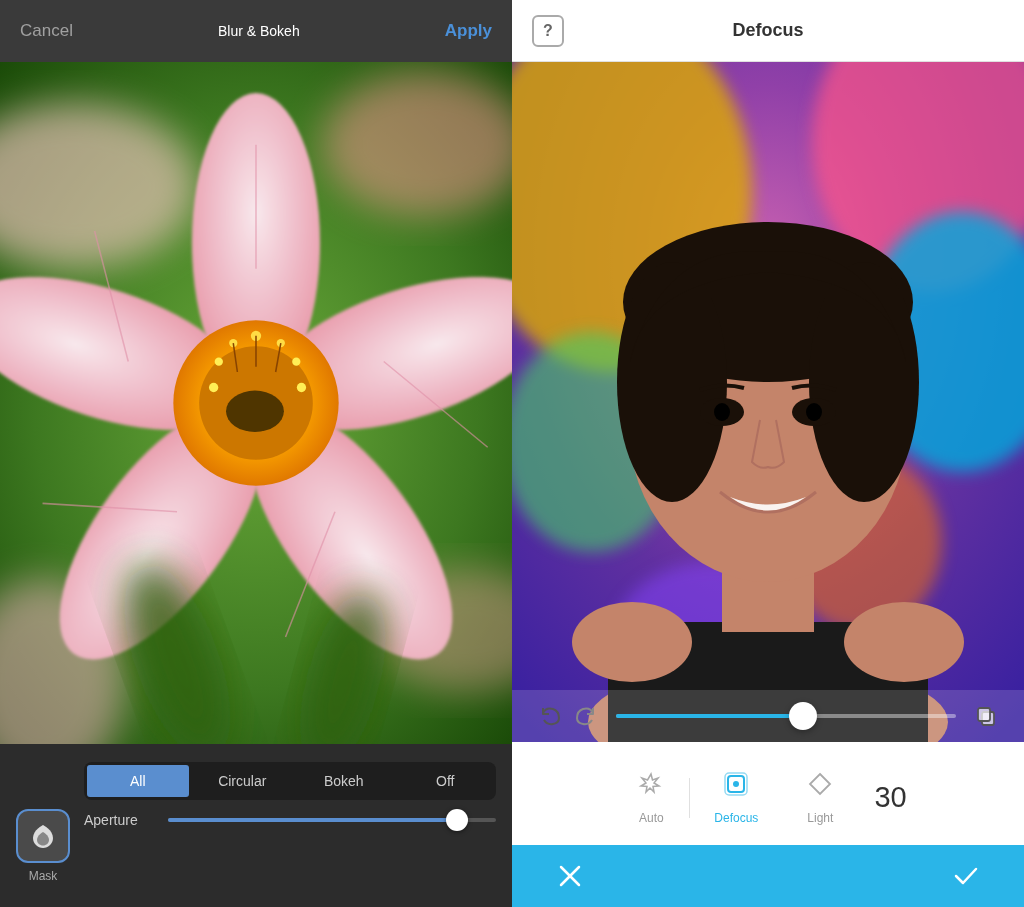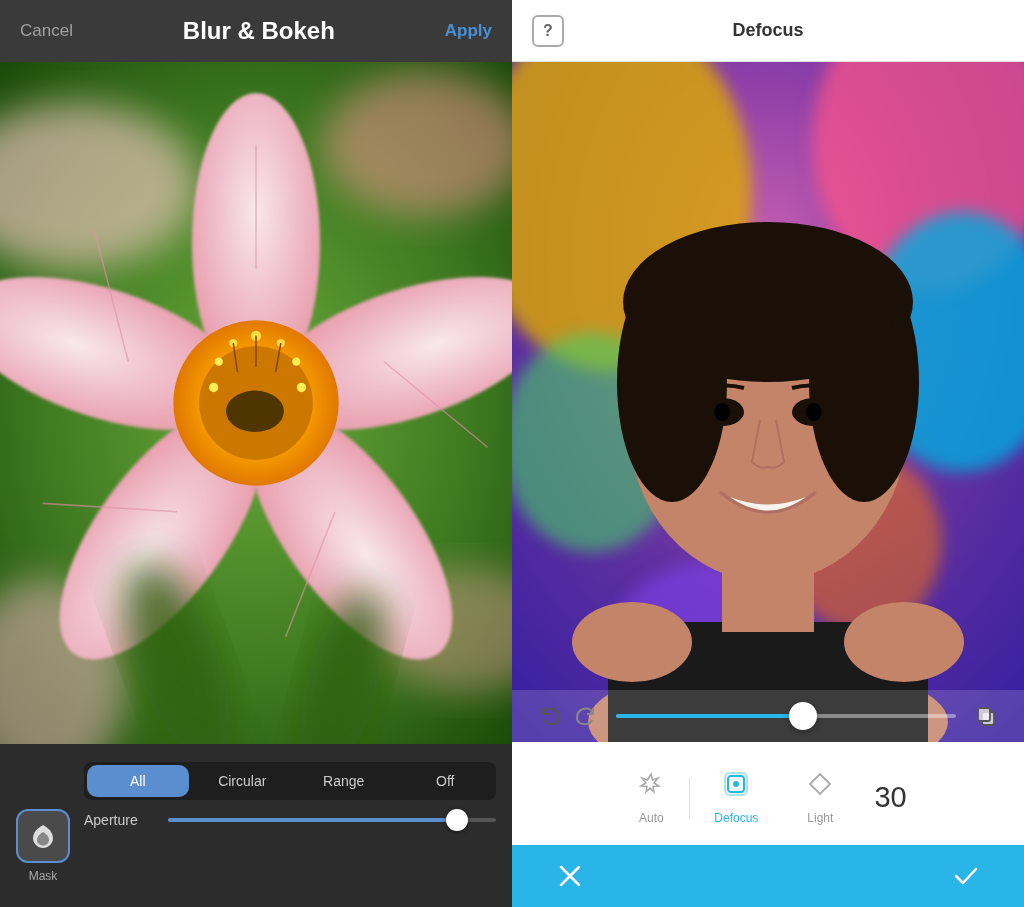--- a/index.html
+++ b/index.html
@@ -32,22 +32,22 @@
     }
 
     .left-header-cancel {
       color: #a0a0a0;
       font-size: 17px;
       cursor: pointer;
     }
 
     .left-header-title {
       color: #ffffff;
-      font-size: 24px;
-      font-weight: 700;
+      font-size: 14px;
+      font-weight: 400;
     }
 
     .left-header-apply {
       color: #4a90d9;
       font-size: 17px;
       font-weight: 600;
       cursor: pointer;
     }
 
     .left-image-area {
@@ -129,21 +129,21 @@
       font-size: 14px;
       color: #cccccc;
       cursor: pointer;
       border-radius: 6px;
     }
 
     .seg-btn.active {
       background: #5a8ecf;
       color: #ffffff;
       margin: 3px;
-      border-radius: 10px;
+      border-radius: 3px;
     }
 
     .slider-row {
       display: flex;
       align-items: center;
       gap: 12px;
     }
 
     .slider-label {
       color: #cccccc;
@@ -509,21 +509,21 @@
           </svg>
         </div>
         <span class="mask-label">Mask</span>
       </div>
 
       <div class="mask-right">
 
         <div class="segment-buttons">
           <div class="seg-btn active">All</div>
           <div class="seg-btn">Circular</div>
-          <div class="seg-btn">Range</div>
+          <div class="seg-btn">Bokeh</div>
           <div class="seg-btn">Off</div>
         </div>
 
         <div class="slider-row">
           <span class="slider-label">Aperture</span>
           <div class="slider-track">
             <div class="slider-fill-aperture"></div>
             <div class="slider-thumb slider-thumb-aperture"></div>
           </div>
         </div>

